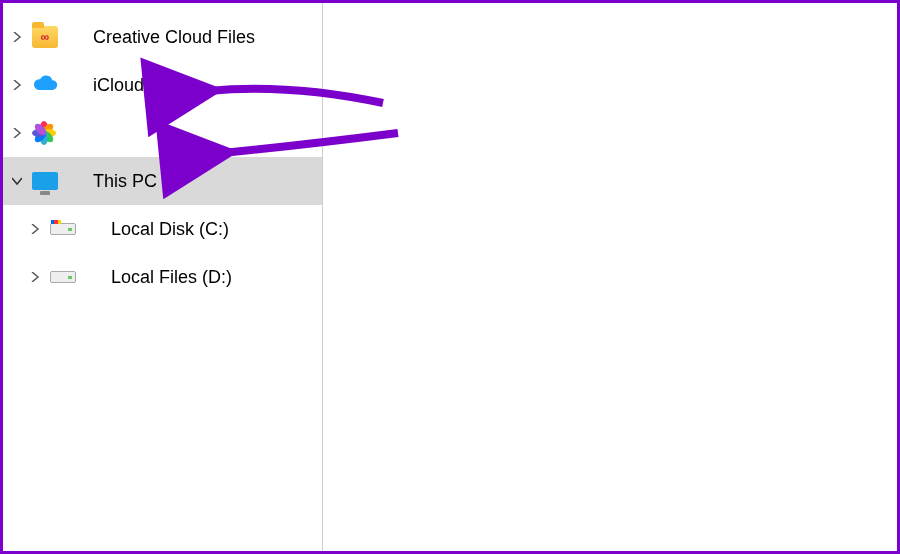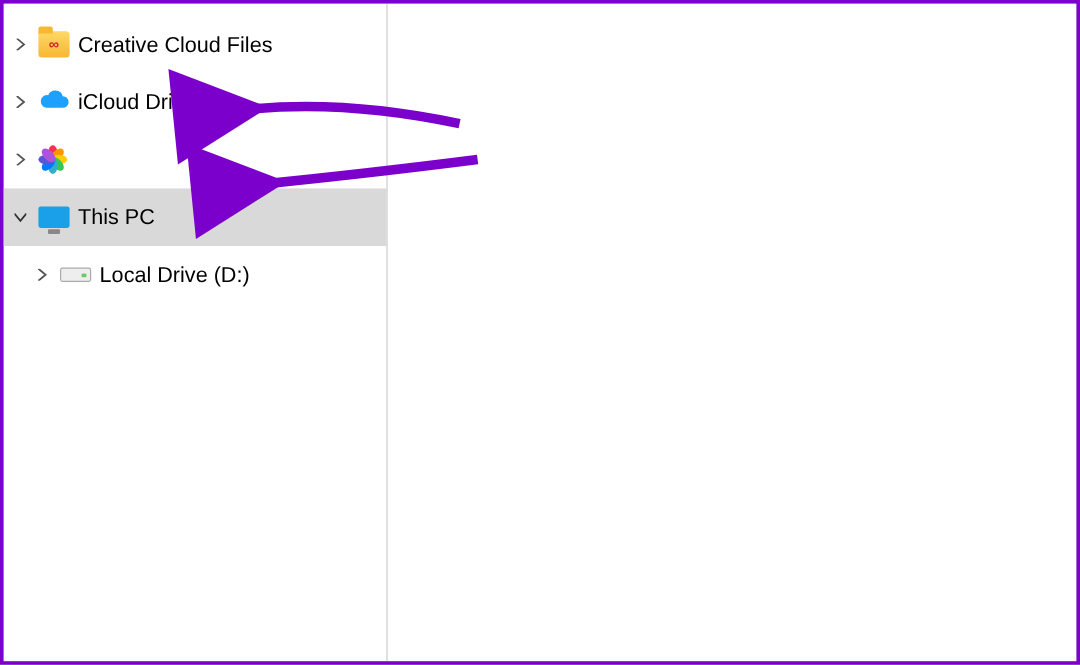--- a/index.html
+++ b/index.html
@@ -40,21 +40,21 @@
     color: #555;
   }
   .child { padding-left: 24px; }
   .icon {
     width: 28px;
     height: 28px;
     display: flex;
     align-items: center;
     justify-content: center;
   }
-  .label { white-space: nowrap; }
+  .label { white-space: nowrap; margin-left: 28px; }
   
   .folder-cc {
     width: 26px; height: 22px;
     background: linear-gradient(#ffd866,#f7b733);
     border-radius: 2px 3px 3px 3px;
     position: relative;
   }
   .folder-cc::before {
     content:""; position:absolute; top:-4px; left:0;
     width:12px; height:6px; background:#f7b733; border-radius:2px 2px 0 0;
@@ -157,31 +157,42 @@
       <svg width="10" height="10" viewBox="0 0 10 10">
           <path d="M0 2 L5 8 L10 2" fill="none" stroke="#333" stroke-width="1.5"></path>
         </svg>
     </span>
     <span class="icon">
       <span class="monitor"></span>
     </span>
     <span class="label">This PC</span>
   </div>
 
-
   <div class="tree-item child">
     <span class="expander">
       <svg width="10" height="10" viewBox="0 0 10 10">
           <path d="M2 0 L8 5 L2 10" fill="none" stroke="#555" stroke-width="1.5"></path>
         </svg>
     </span>
     <span class="icon">
+      <span class="disk c"></span>
+    </span>
+    <span class="label">Local Disk (C:)</span>
+  </div>
+
+  <div class="tree-item child">
+    <span class="expander">
+      <svg width="10" height="10" viewBox="0 0 10 10">
+          <path d="M2 0 L8 5 L2 10" fill="none" stroke="#555" stroke-width="1.5"></path>
+        </svg>
+    </span>
+    <span class="icon">
       <span class="disk"></span>
     </span>
-    <span class="label">Local Drive (D:)</span>
+    <span class="label">Local Files (D:)</span>
   </div>
 
 
 </div>
 
 <div class="arrow" style="left:195px; top:70px;">
   <svg width="190" height="40">
     <defs>
         <marker id="ah1" markerWidth="12" markerHeight="12" refX="2" refY="5" orient="auto">
       <path d="M10 0 L0 5 L10 10 z" fill="#7b00cc"></path>

